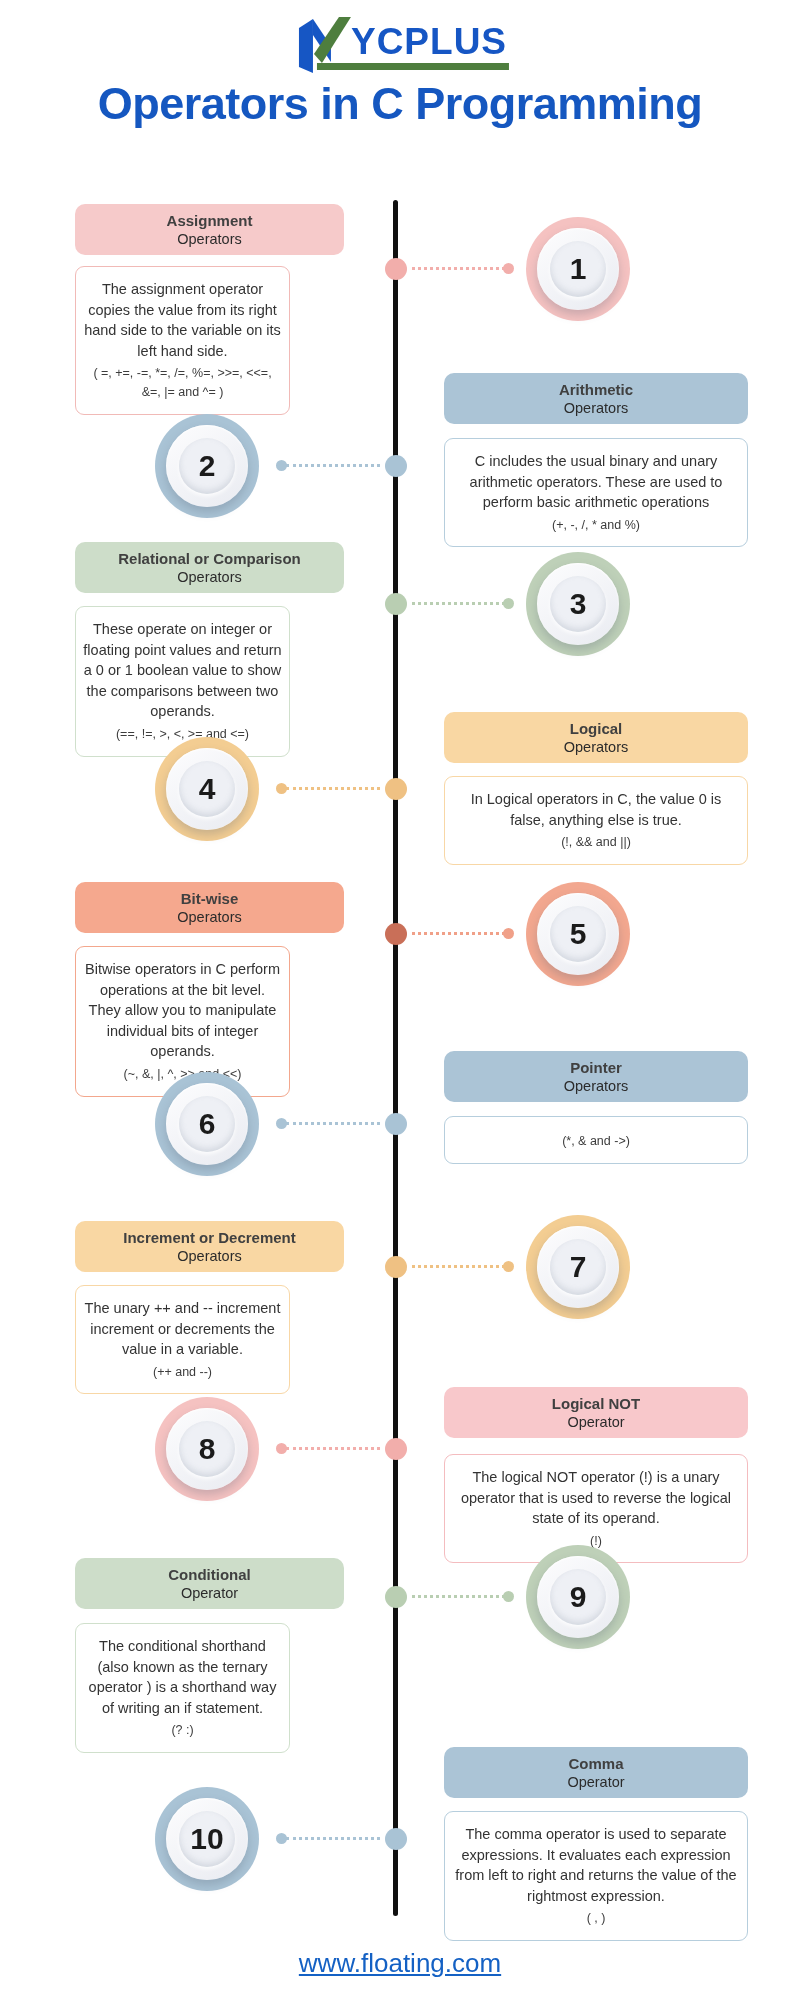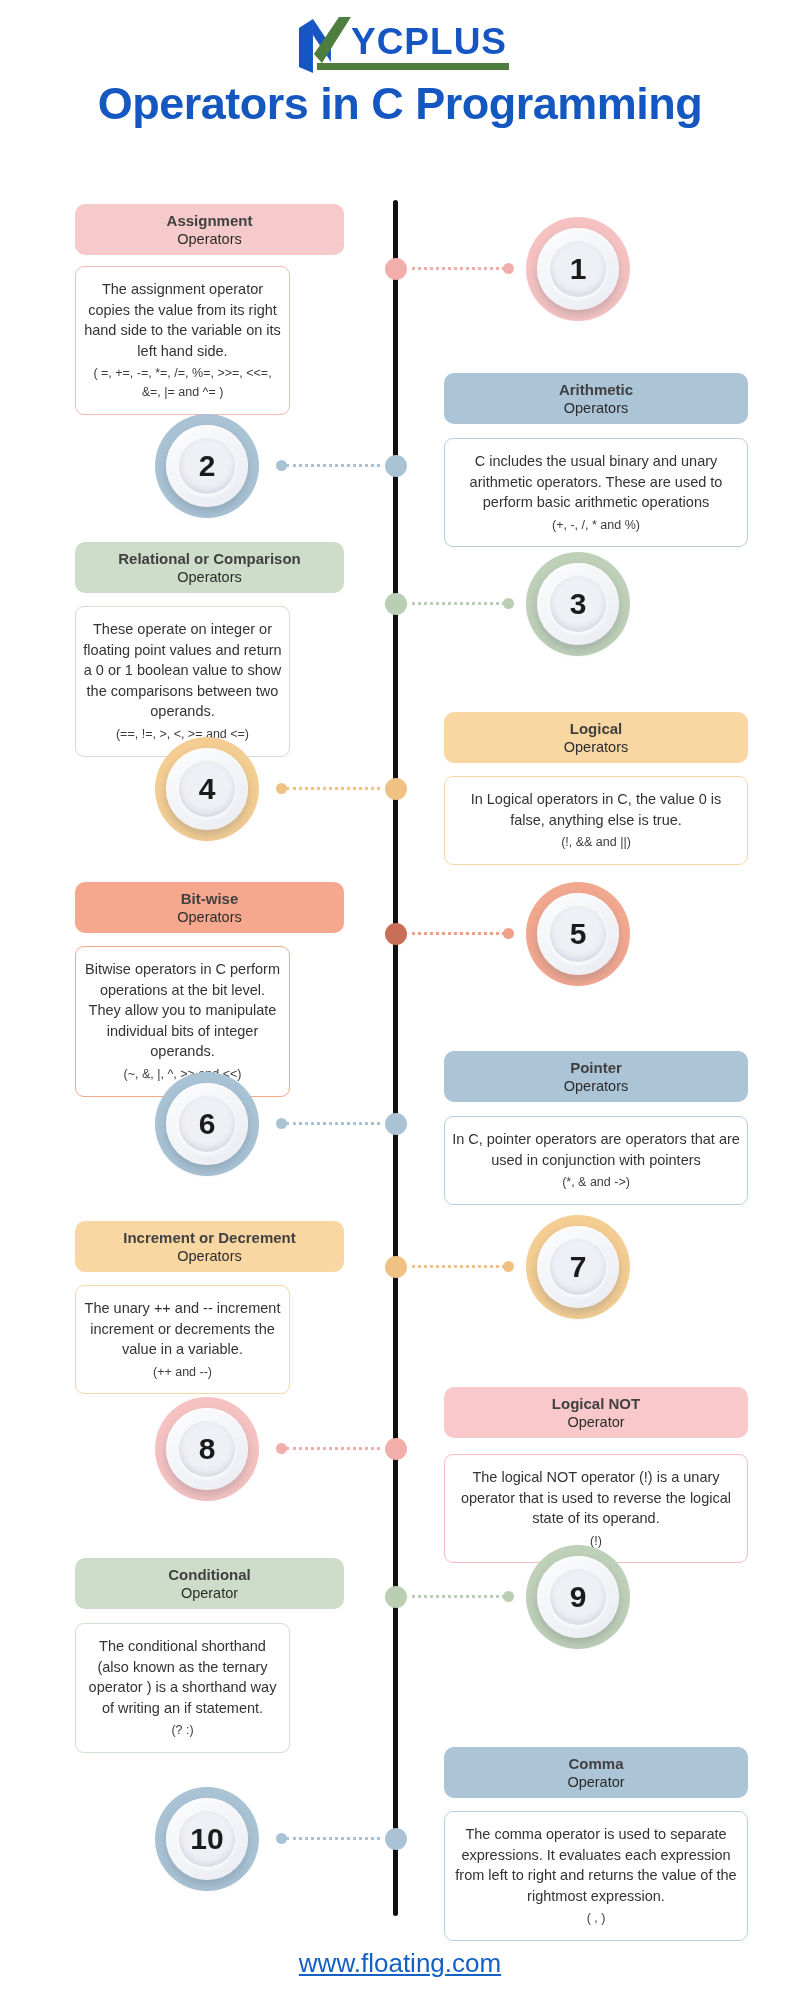--- a/index.html
+++ b/index.html
@@ -190,21 +190,20 @@
       </div>
     </div>
   </div>
 
   <div class="item i6" style="--hdr: #abc4d6; --brd: #b6cedd; --ring: #a9c3d5; --dot: #a9c3d5; --line: #a9c3d5;">
     <div class="hdr cr">
       <div class="t">Pointer</div>
       <div class="s">Operators</div>
     </div>
     <div class="desc cr">
-      <div>In C, pointer operators are operators that are used in conjunction with pointers</div>
       <div class="ops">(*, &amp; and -&gt;)</div>
     </div>
     <div class="dot-big"></div>
     <div class="dot-line line-l"></div>
     <div class="dot-small small-l"></div>
     <div class="circle">
       <div class="c-mid">
         <div class="c-core">6</div>
       </div>
     </div>

